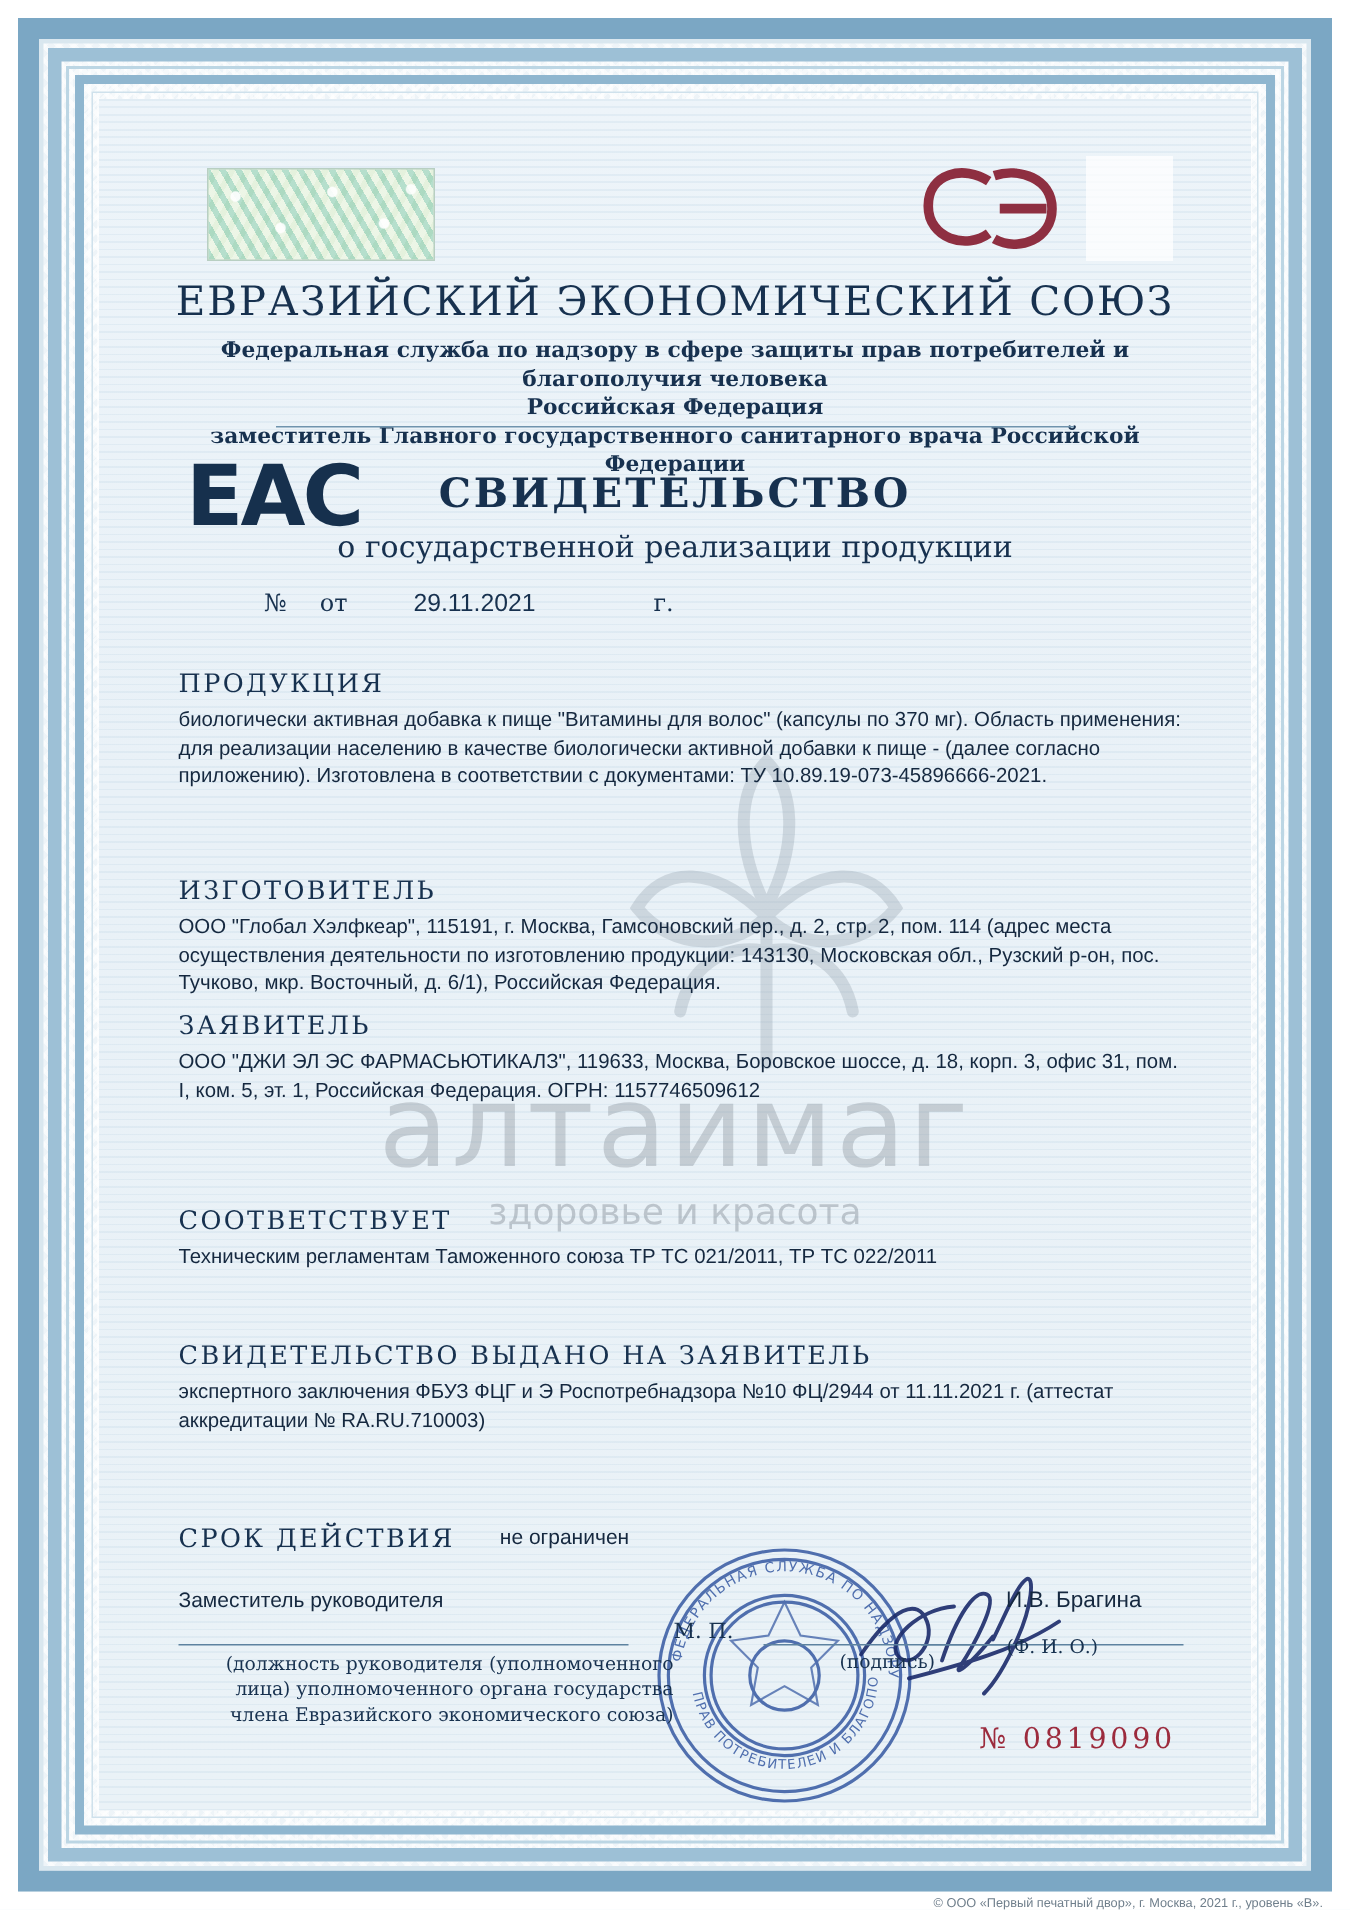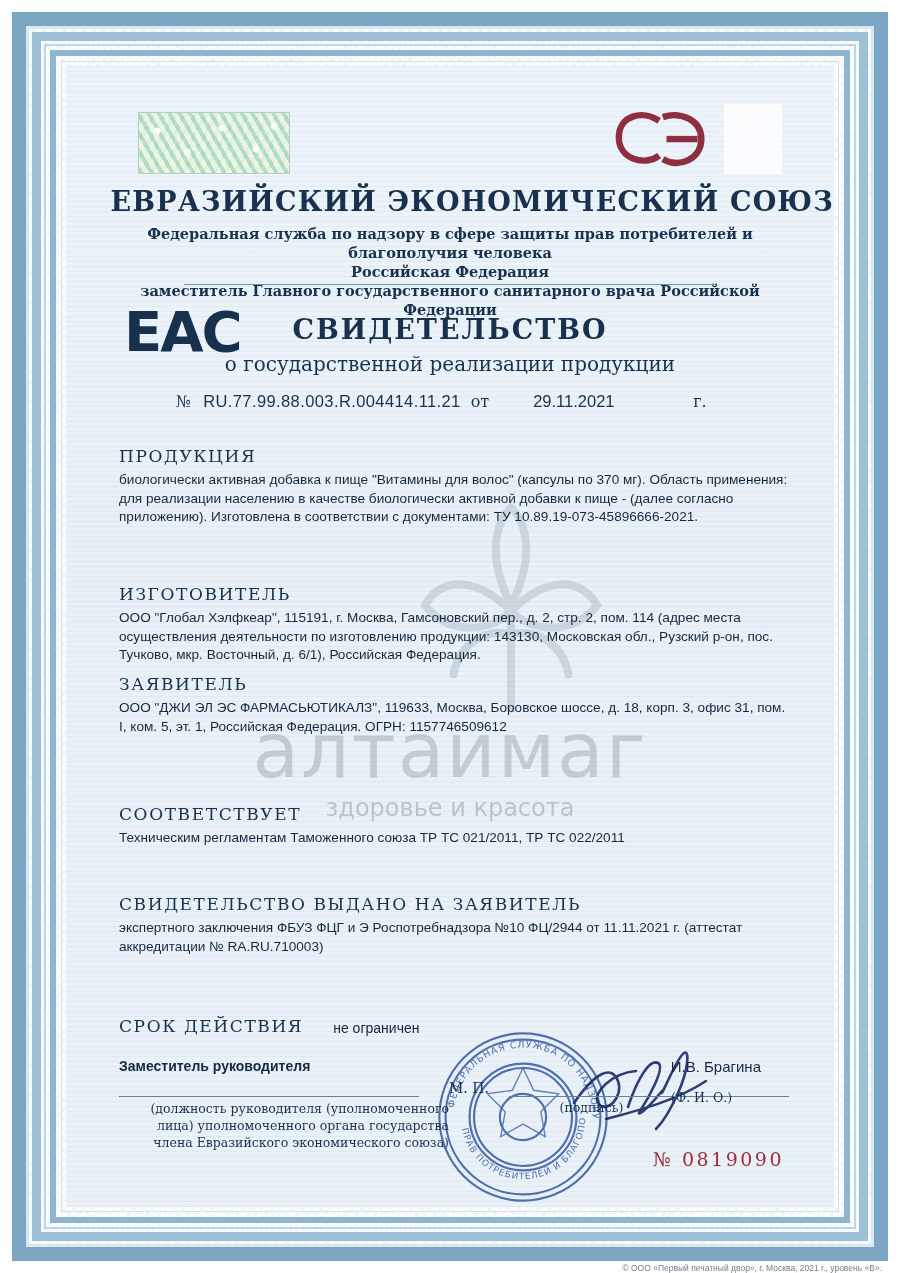--- a/index.html
+++ b/index.html
@@ -157,23 +157,23 @@
     width: 58px;
     height: 70px;
     background: #ffffff;
     opacity: 0.75;
   }
 
   .title-main {
     position: absolute;
     left: 0; right: 0;
     top: 120px;
-    text-align: right;
-    font-family: "DejaVu Serif", serif;
-    font-weight: bold;
+    text-align: center;
+    font-family: "DejaVu Serif", serif;
+    font-weight: normal;
     font-size: 27px;
     letter-spacing: 1.2px;
     color: #17314f;
   }
 
   .agency-lines {
     position: absolute;
     left: 50px; right: 50px;
     top: 158px;
     text-align: center;
@@ -284,21 +284,21 @@
   .sec-maker     { top: 518px; }
   .sec-applicant { top: 608px; }
   .sec-conform   { top: 738px; }
   .sec-basis     { top: 828px; }
 
   .validity {
     position: absolute;
     left: 53px;
     top: 950px;
     display: flex;
-    align-items: flex-end;
+    align-items: flex-start;
   }
   .validity .lbl {
     font-family: "DejaVu Serif", serif;
     font-size: 17px;
     letter-spacing: 1.6px;
     color: #17314f;
   }
   .validity .val {
     margin-left: 30px;
     font-family: "Liberation Sans", sans-serif;
@@ -309,21 +309,20 @@
   .signature-block {
     position: absolute;
     left: 53px;
     right: 45px;
     top: 992px;
   }
   .sig-role {
     font-family: "Liberation Sans", sans-serif;
     font-size: 14px;
     color: #15283f;
-    font-weight: bold;
   }
   .sig-mp {
     position: absolute;
     left: 330px;
     top: 22px;
     font-family: "DejaVu Serif", serif;
     font-size: 14px;
     color: #17314f;
   }
   .sig-name {
@@ -477,21 +476,20 @@
 
       <div class="agency-rule"></div>
 
       <div class="eac-mark">EAC</div>
 
       <div class="doc-title">СВИДЕТЕЛЬСТВО</div>
       <div class="doc-subtitle">о государственной реализации продукции</div>
 
       <div class="number-row">
         <span class="lbl">№</span>
-        <span class="regnum">RU.77.99.88.003.R.004414.11.21</span>
         <span class="ot">от</span>
         <span class="date">29.11.2021</span>
         <span class="g">г.</span>
       </div>
 
       <div class="sec sec-product">
         <div class="sec-head">ПРОДУКЦИЯ</div>
         <div class="sec-body">биологически активная добавка к пище "Витамины для волос" (капсулы по 370 мг). Область применения: для реализации населению в качестве биологически активной добавки к пище - (далее согласно приложению). Изготовлена в соответствии с документами: ТУ 10.89.19-073-45896666-2021.</div>
       </div>
 

